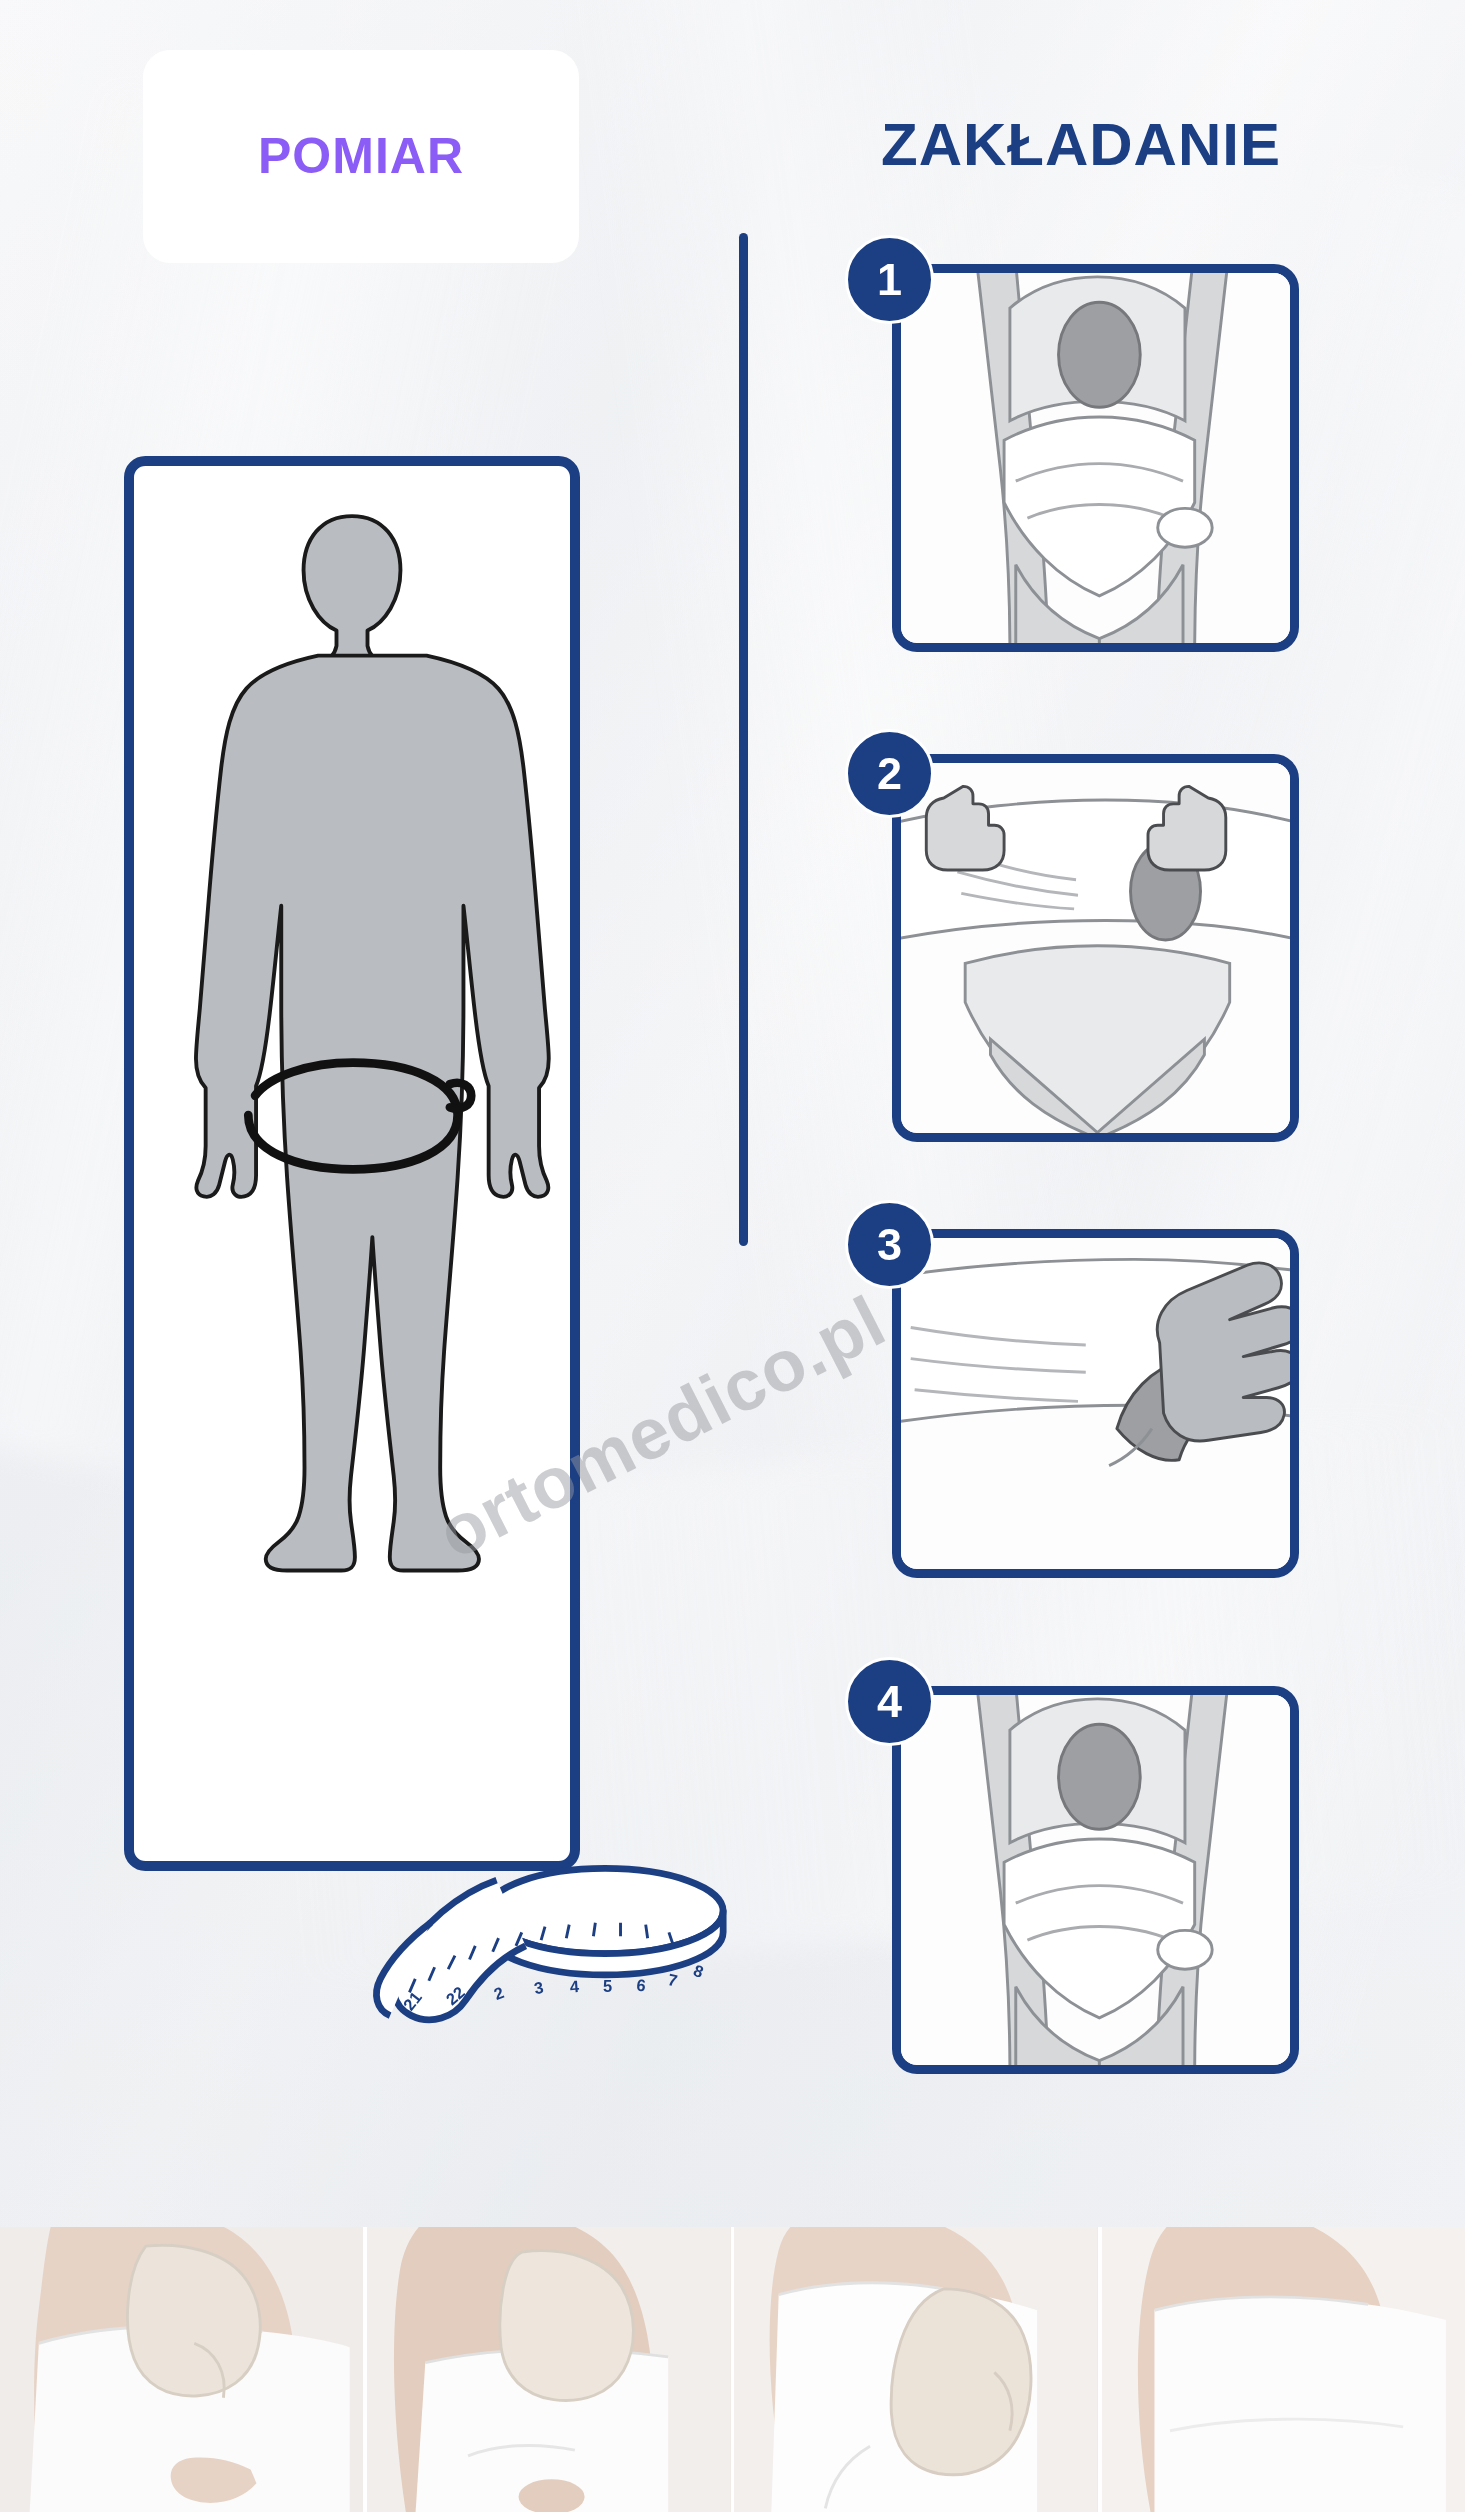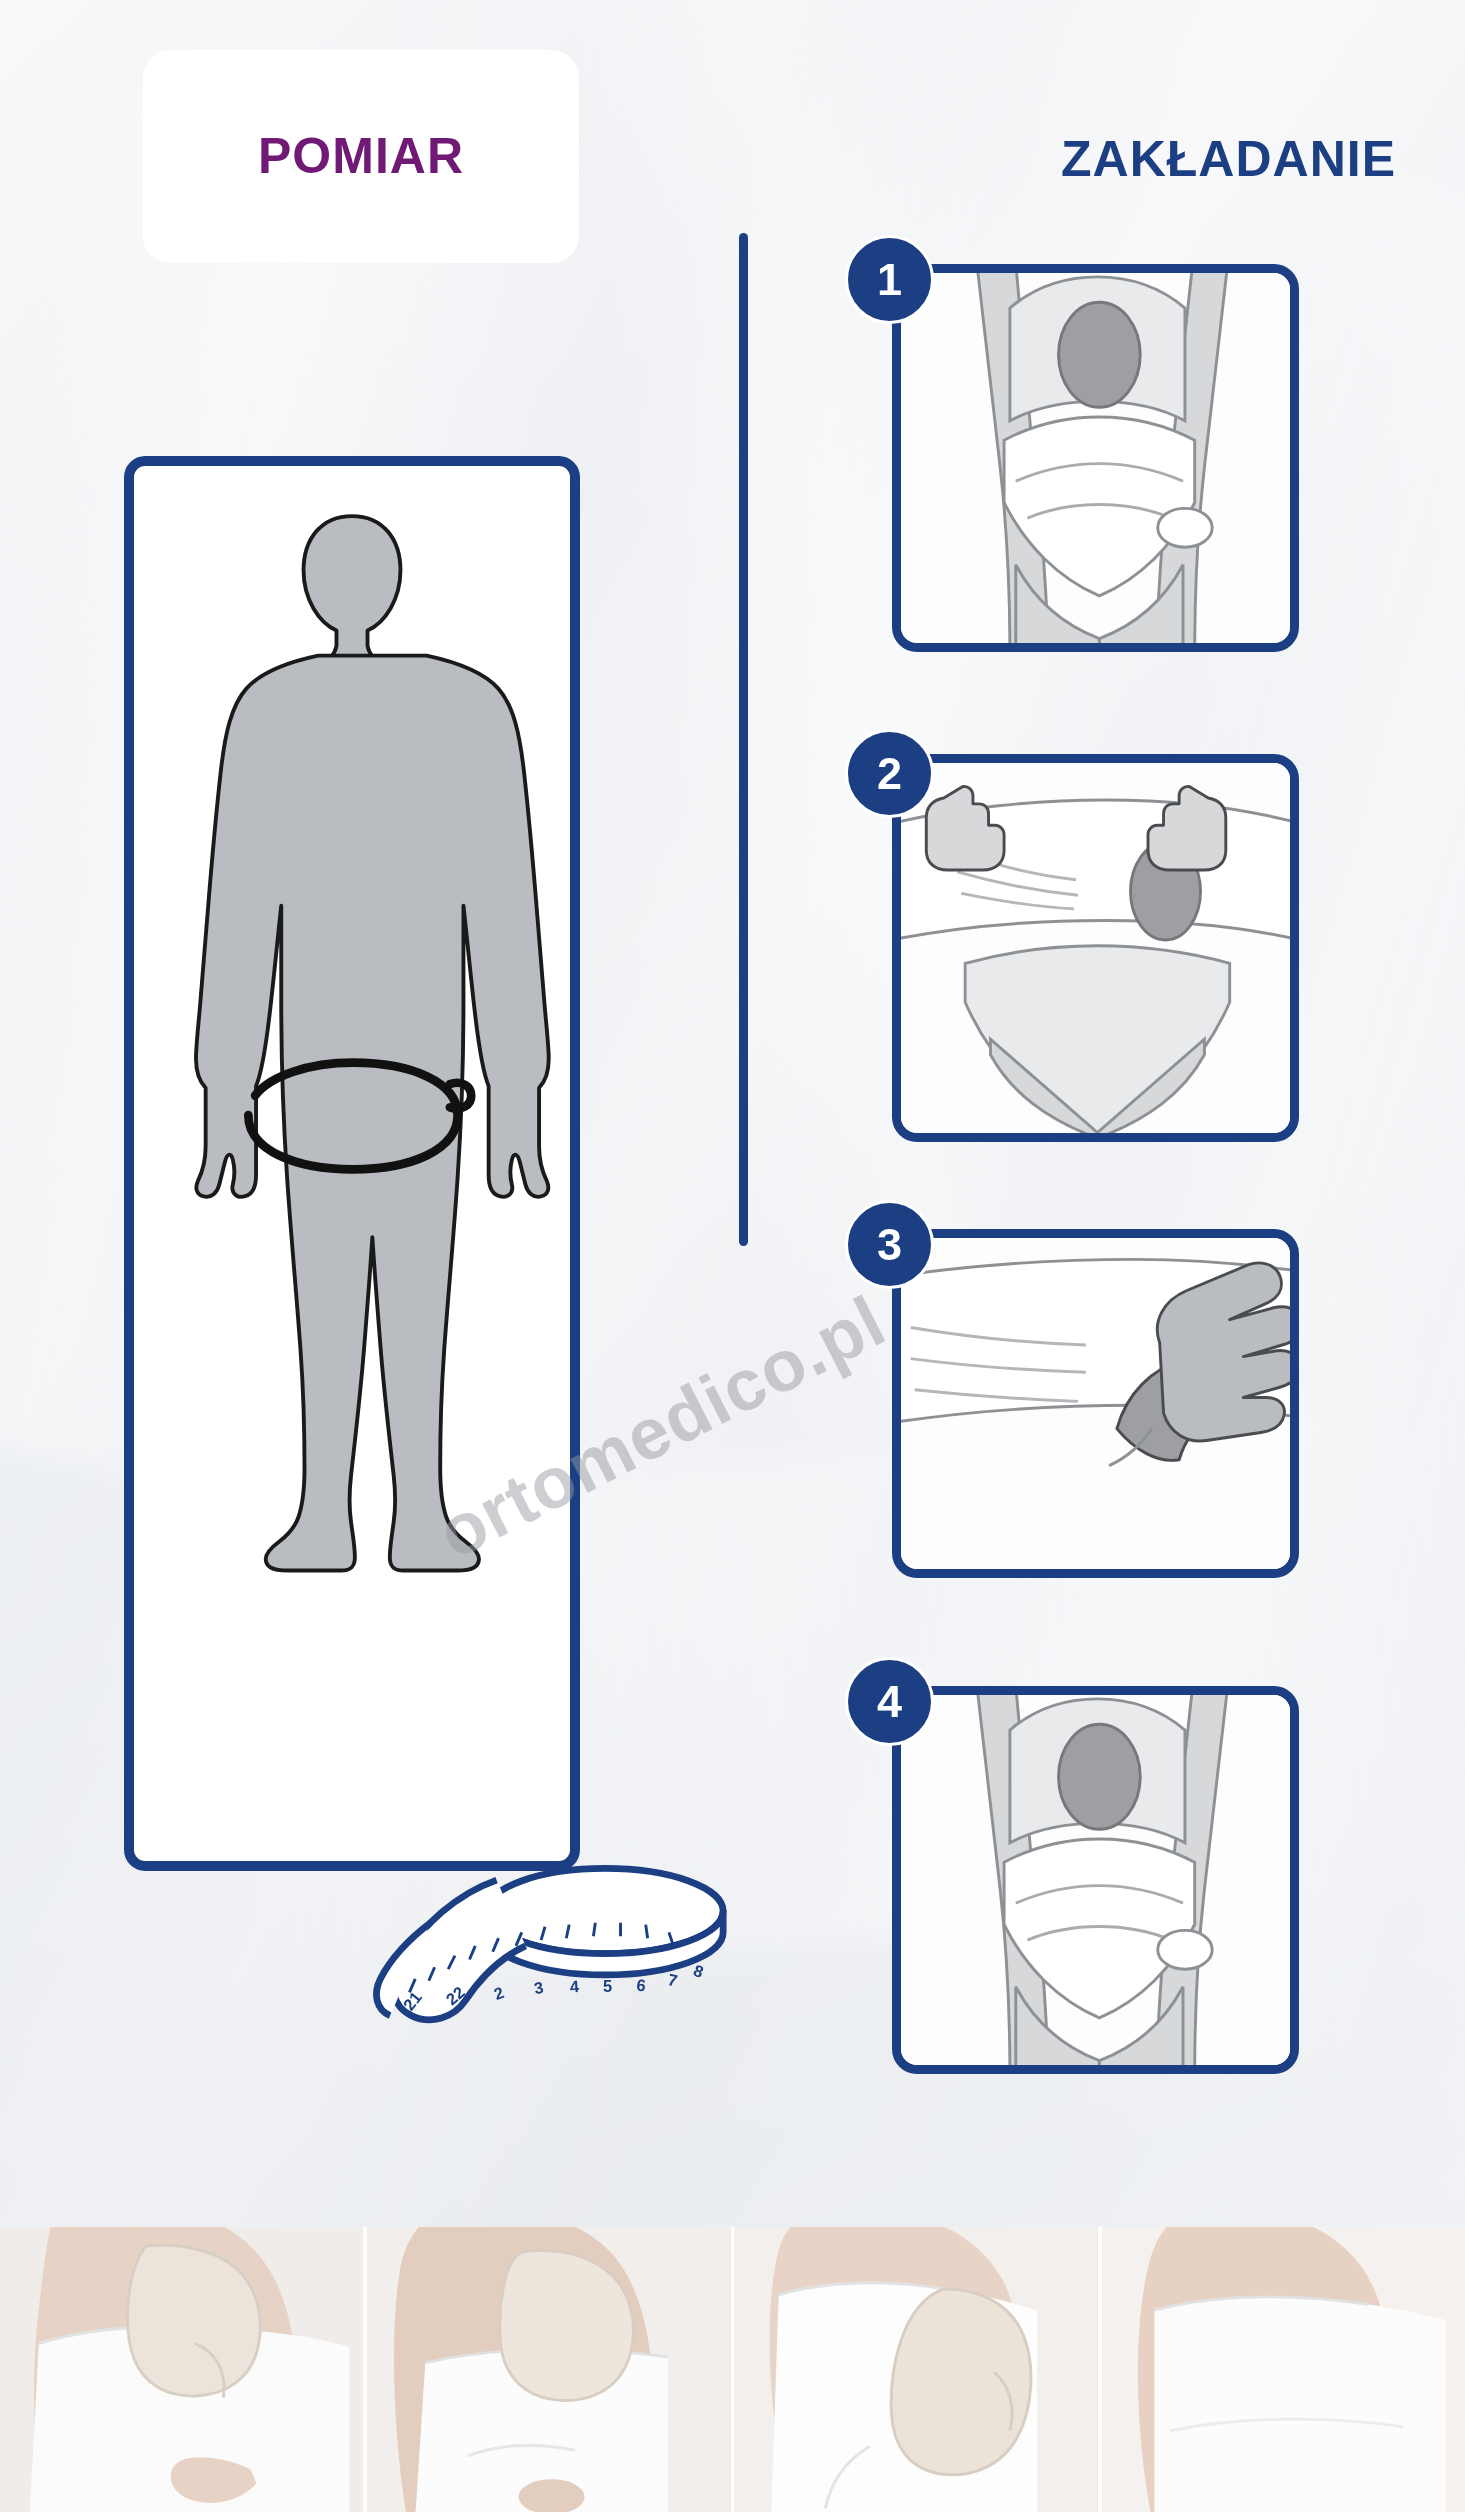--- a/index.html
+++ b/index.html
@@ -42,35 +42,35 @@
     width: 436px;
     height: 213px;
     background: #ffffff;
     border-radius: 27px;
     display: flex;
     flex-direction: column;
     align-items: center;
     justify-content: center;
   }
   .title-left {
-    color: #701a75;
+    color: #8b5cf6;
     font-size: 50px;
     font-weight: bold;
     letter-spacing: 1px;
     line-height: 1.22;
     text-align: center;
   }
   .title-right {
     position: absolute;
     left: 766px;
-    top: 130px;
+    top: 110px;
     width: 630px;
-    text-align: right;
+    text-align: center;
     color: #1c3f84;
-    font-size: 50px;
+    font-size: 60px;
     font-weight: bold;
     letter-spacing: 1px;
   }
 
   
   .divider {
     position: absolute;
     left: 739px;
     top: 233px;
     width: 8.7px;

